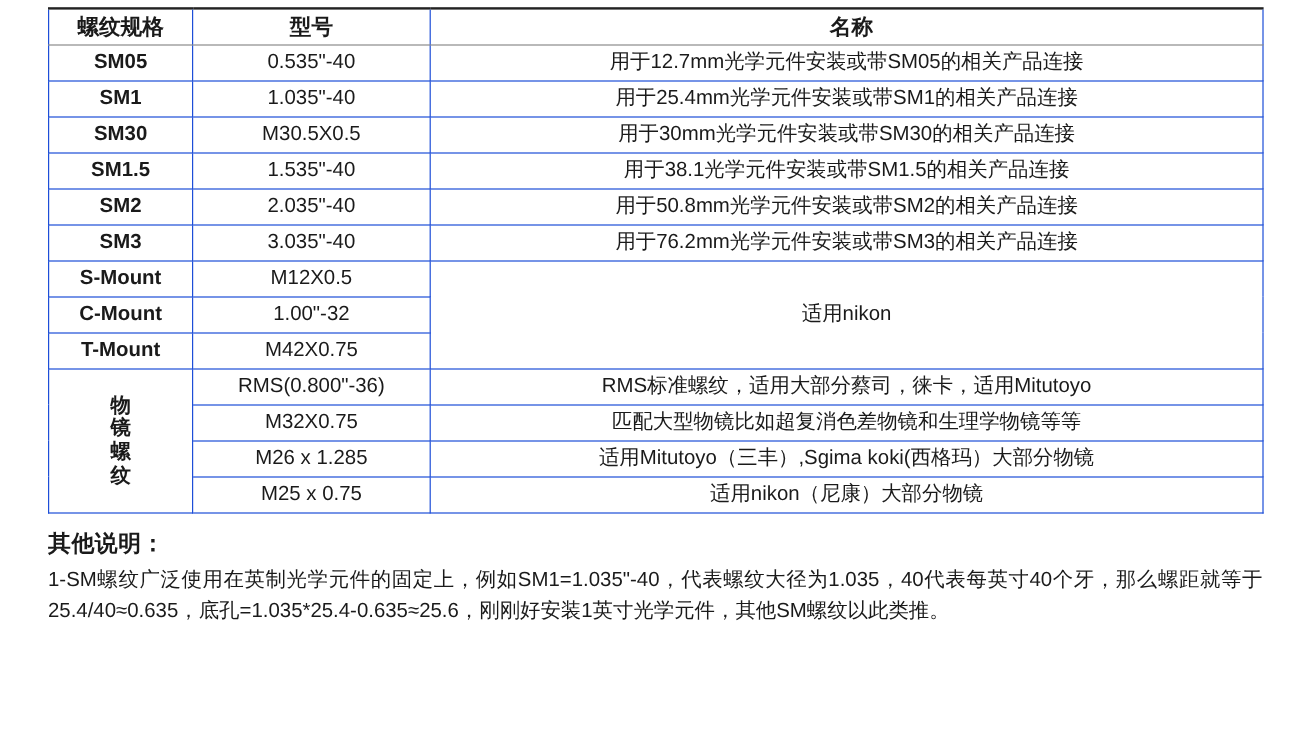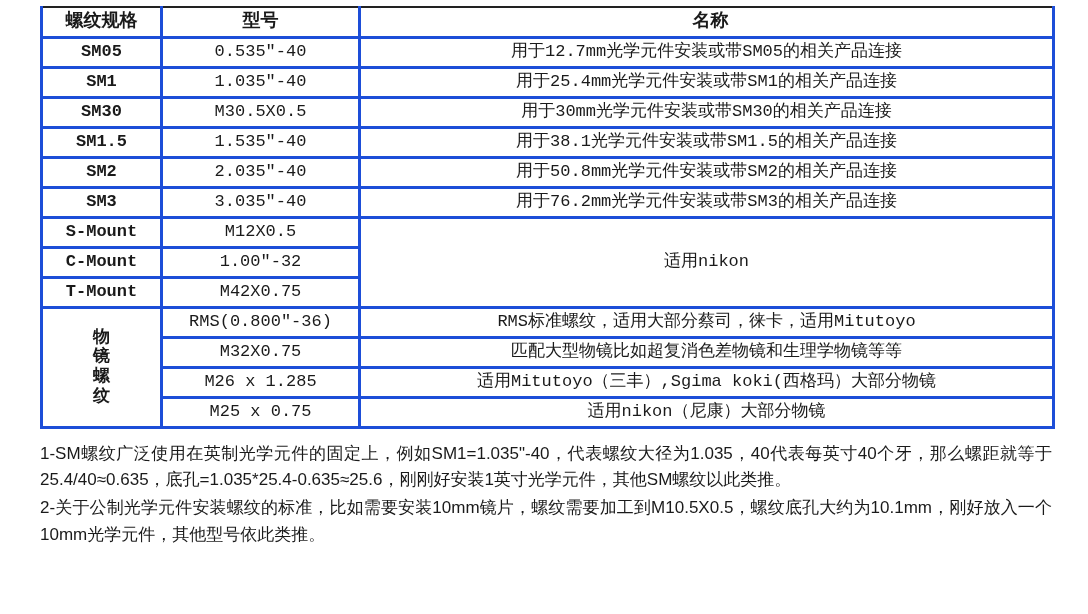--- a/index.html
+++ b/index.html
@@ -18,24 +18,23 @@
     width: 1088px;
     height: 614px;
     position: relative;
     box-sizing: border-box;
     padding: 6px 20px 0 40px;
   }
   table.spec {
     border-collapse: collapse;
     width: 1012px;
     table-layout: fixed;
-    font-family: Liberation Mono, monospace;
   }
   table.spec td, table.spec th {
-    border: 3px solid #1d4ed8;
+    border: 1px solid #1d4ed8;
     padding: 2px 6px;
     font-size: 17px;
     line-height: 1.15;
     vertical-align: middle;
     box-sizing: border-box;
   }
   table.spec thead th {
     font-weight: bold;
     font-size: 18px;
     text-align: center;
@@ -178,17 +177,17 @@
         <td class="c-desc">适用Mitutoyo（三丰）,Sgima koki(西格玛）大部分物镜</td>
       </tr>
       <tr>
         <td class="c-model">M25 x 0.75</td>
         <td class="c-desc">适用nikon（尼康）大部分物镜</td>
       </tr>
     </tbody>
   </table>
 
   <div class="notes">
+    <div class="notes-title">其他说明：</div>
     <p>1-SM螺纹广泛使用在英制光学元件的固定上，例如SM1=1.035"-40，代表螺纹大径为1.035，40代表每英寸40个牙，那么螺距就等于25.4/40≈0.635，底孔=1.035*25.4-0.635≈25.6，刚刚好安装1英寸光学元件，其他SM螺纹以此类推。</p>
-    <p>2-关于公制光学元件安装螺纹的标准，比如需要安装10mm镜片，螺纹需要加工到M10.5X0.5，螺纹底孔大约为10.1mm，刚好放入一个10mm光学元件，其他型号依此类推。</p>
   </div>
 
 </div>
 
 </body></html>

